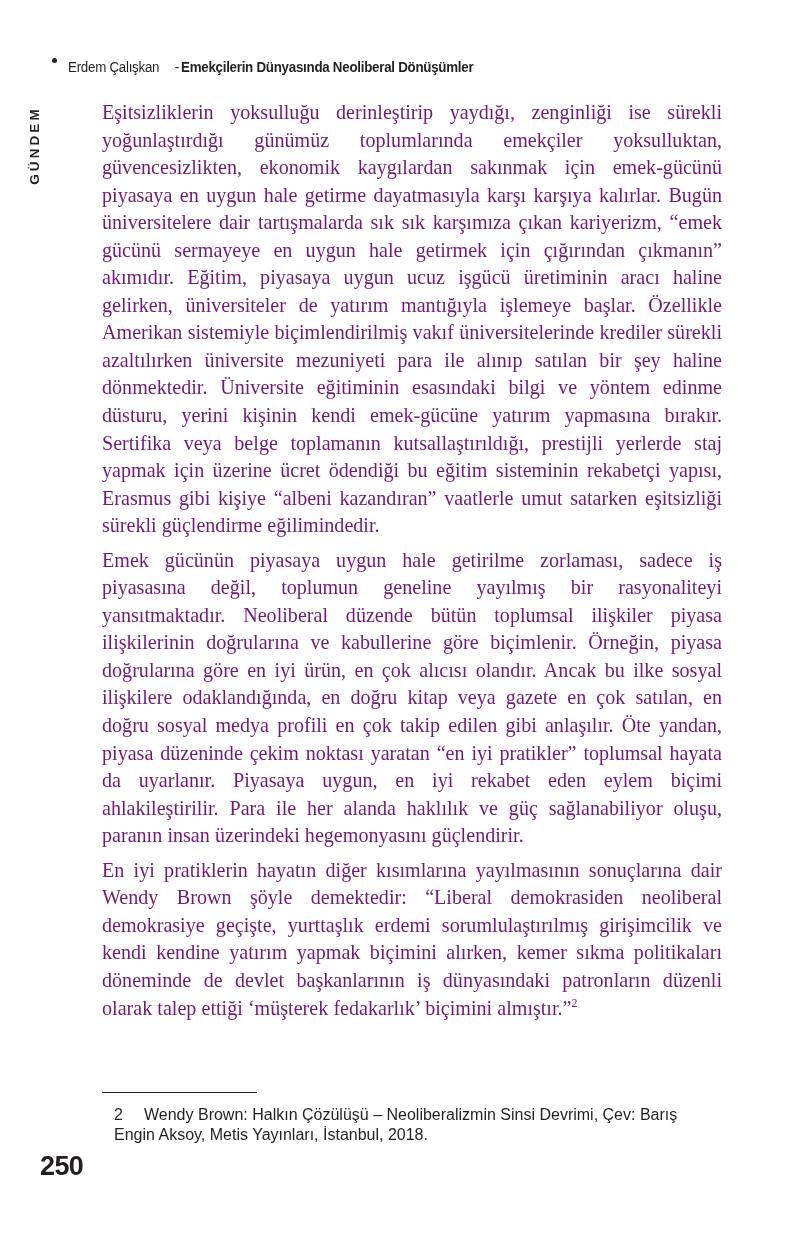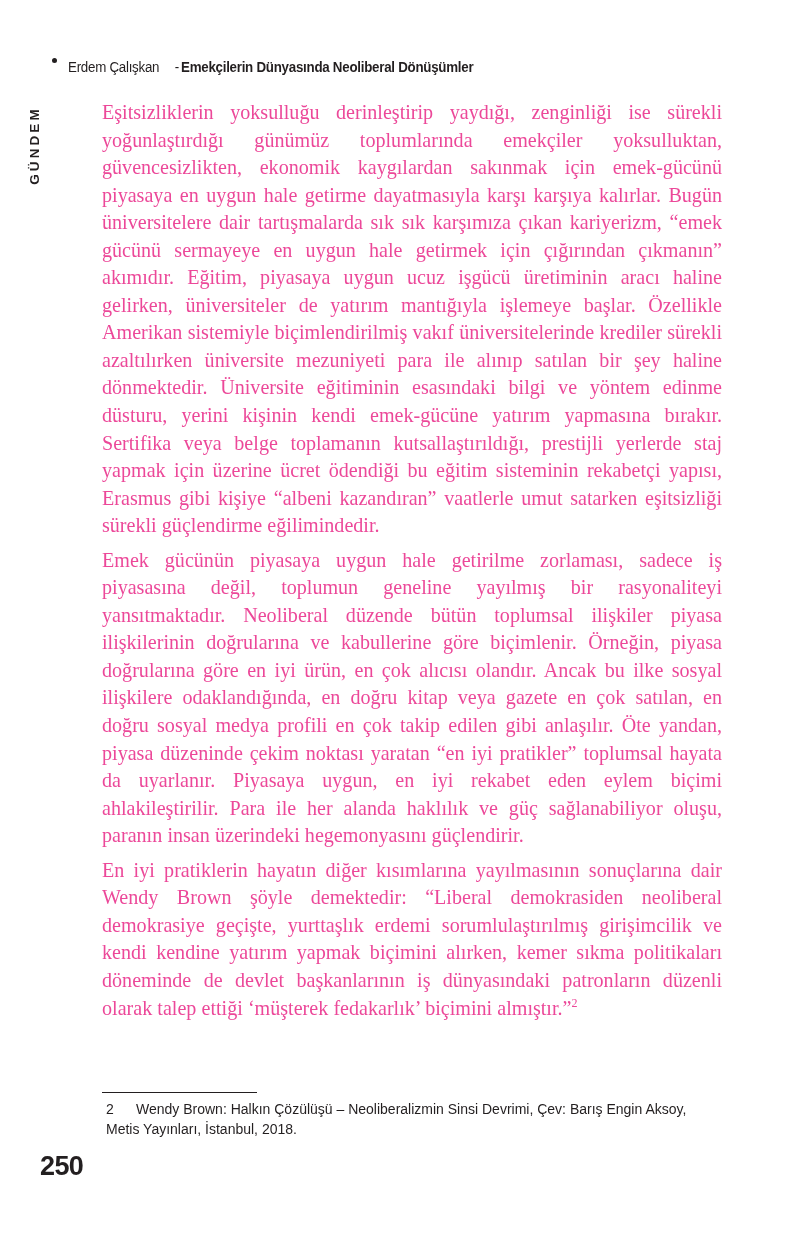--- a/index.html
+++ b/index.html
@@ -96,21 +96,21 @@
     top: 99px;
     width: 620px;
   }
   .body-par {
     margin: 0 0 7px 0;
     font-family: "Liberation Serif", serif;
     font-size: 20.1px;
     line-height: 27.55px;
     text-align: justify;
     text-justify: inter-word;
-    color: #ec4899;
+    color: #701a75;
     hyphens: manual;
     word-spacing: 0.1px;
   }
   .body-par:last-child { margin-bottom: 4px; }
   .fn-ref {
     font-size: 12px;
     vertical-align: super;
     line-height: 0;
   }
 
@@ -122,25 +122,25 @@
     width: 625px;
   }
   .footnote-rule {
     width: 155px;
     height: 0;
     border-top: 1.2px solid #231f20;
     margin: 0 0 7px 0;
   }
   .footnote-text {
     font-family: "Liberation Sans", sans-serif;
-    font-size: 14px;
+    font-size: 16px;
     line-height: 19.5px;
     color: #231f20;
     text-align: left;
-    margin: 4px;
+    margin: 12px;
   }
   .footnote-num {
     display: inline-block;
     width: 30px;
   }
 
   
   .folio {
     position: absolute;
     left: 40px;

